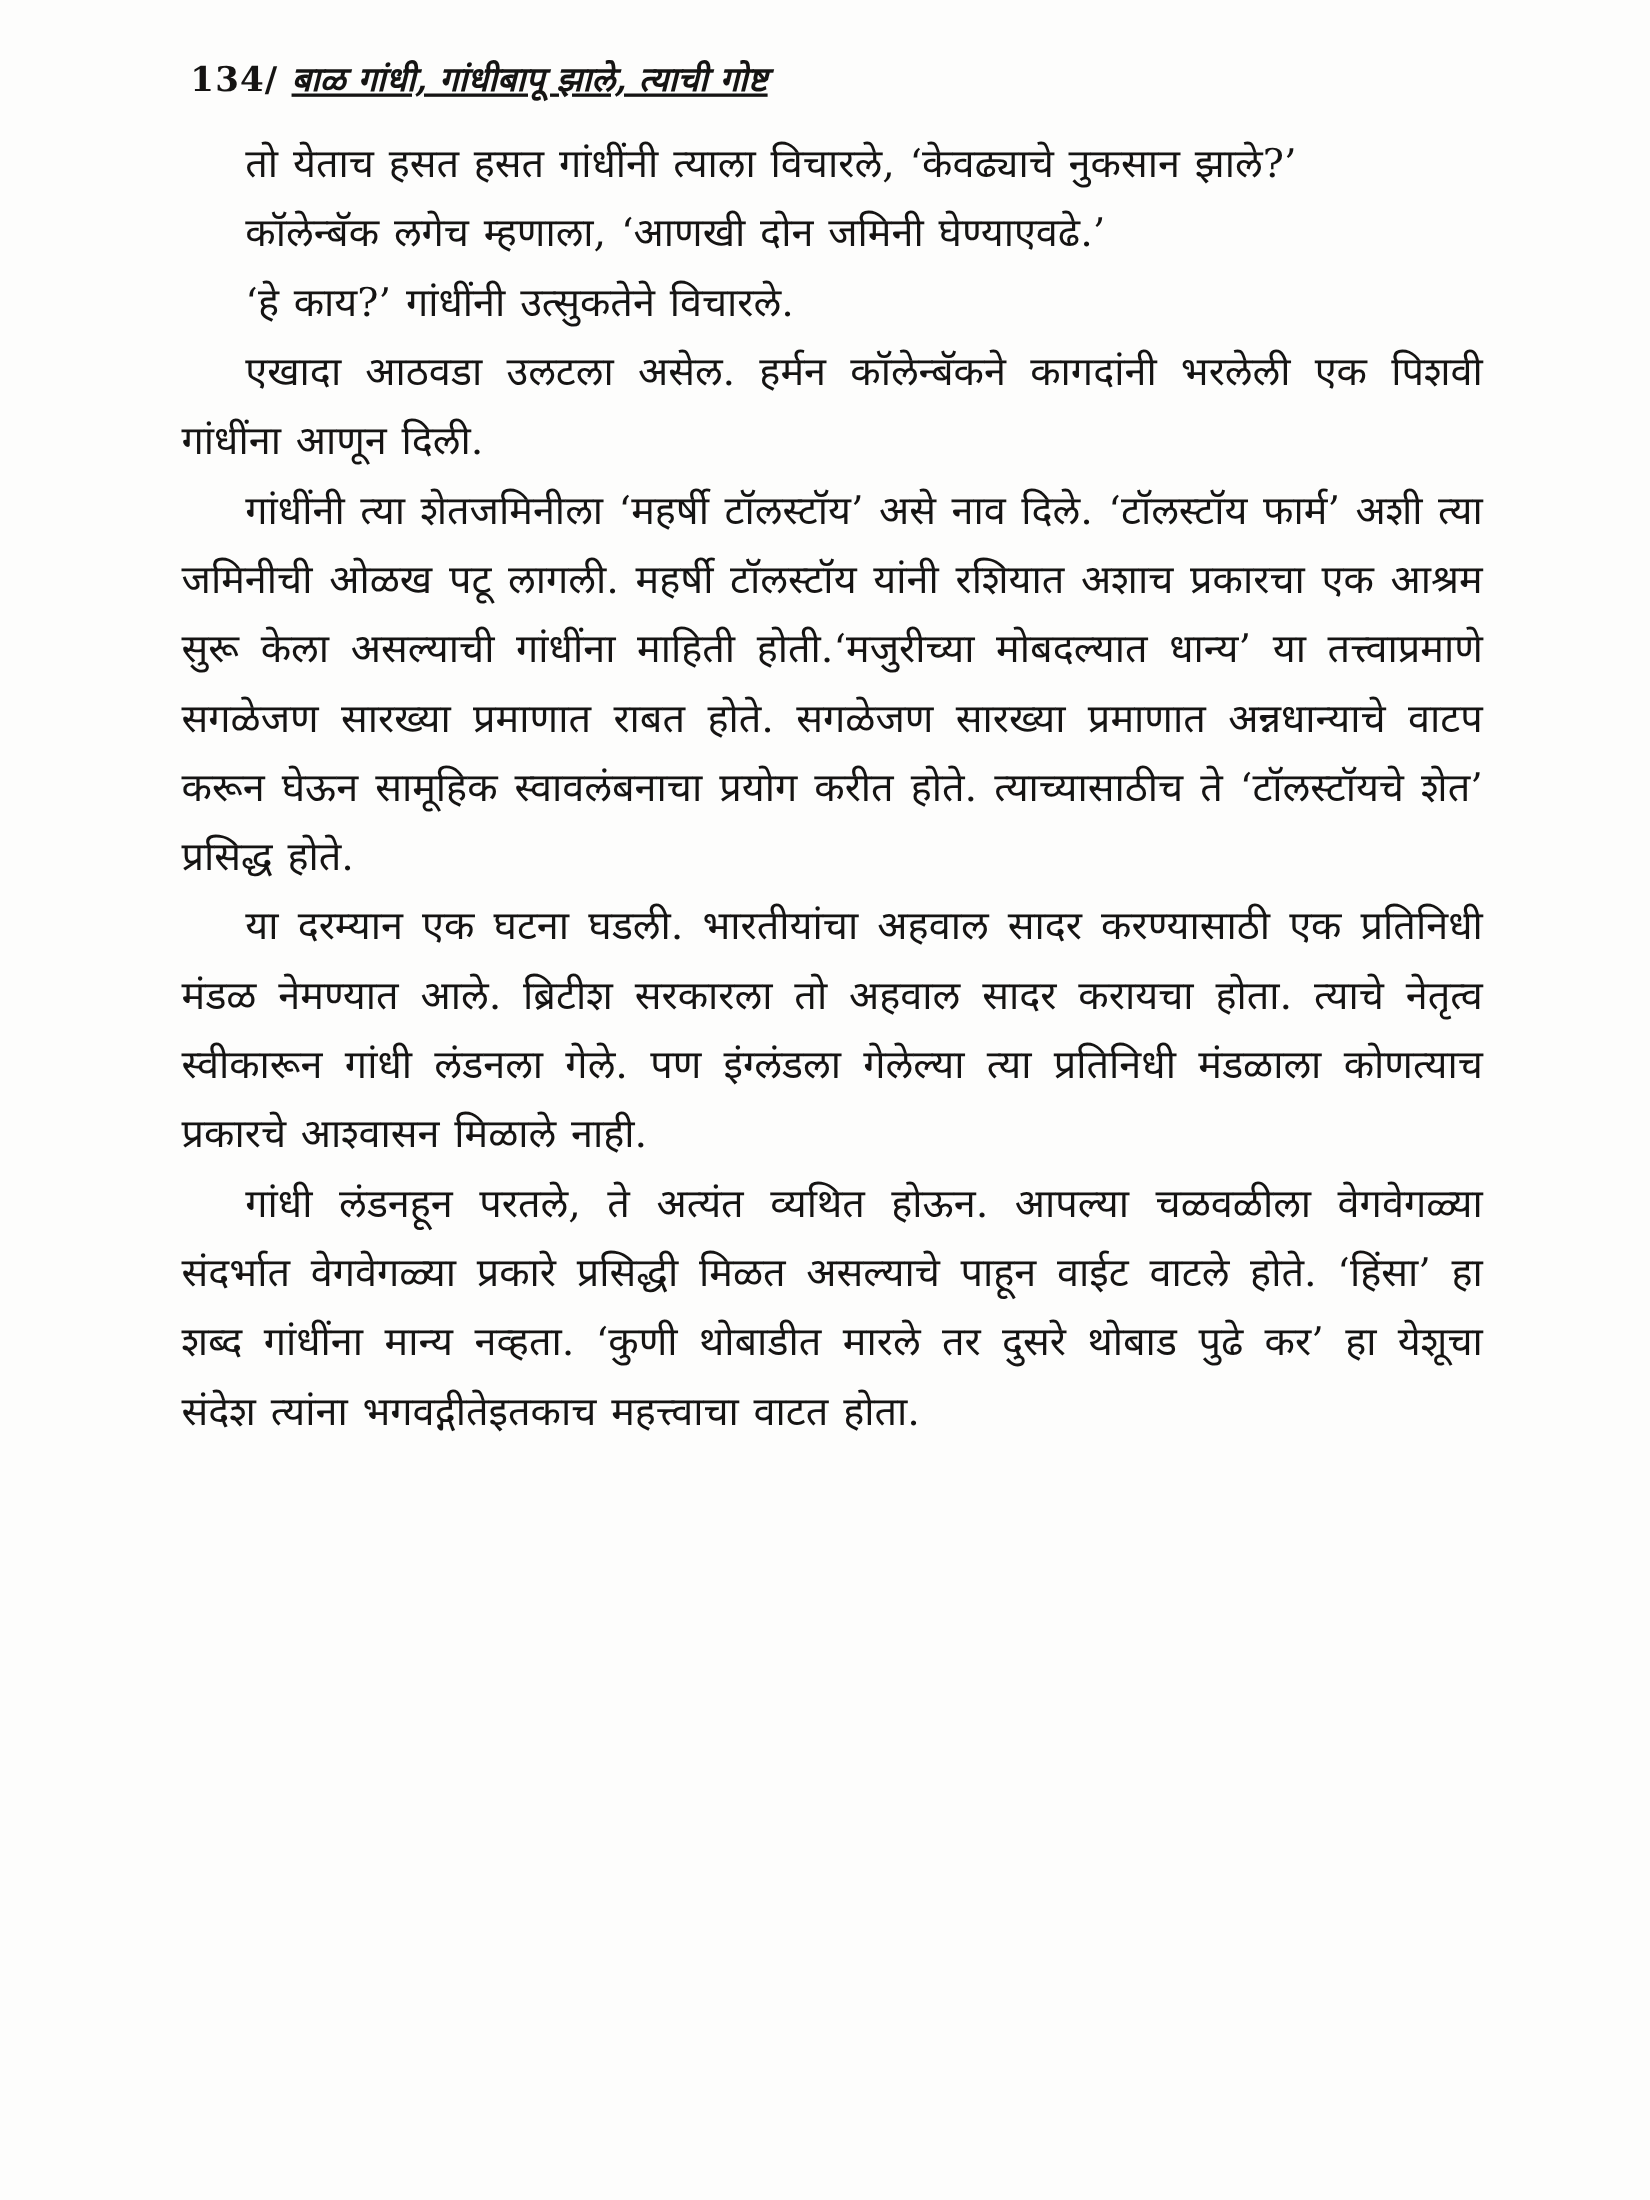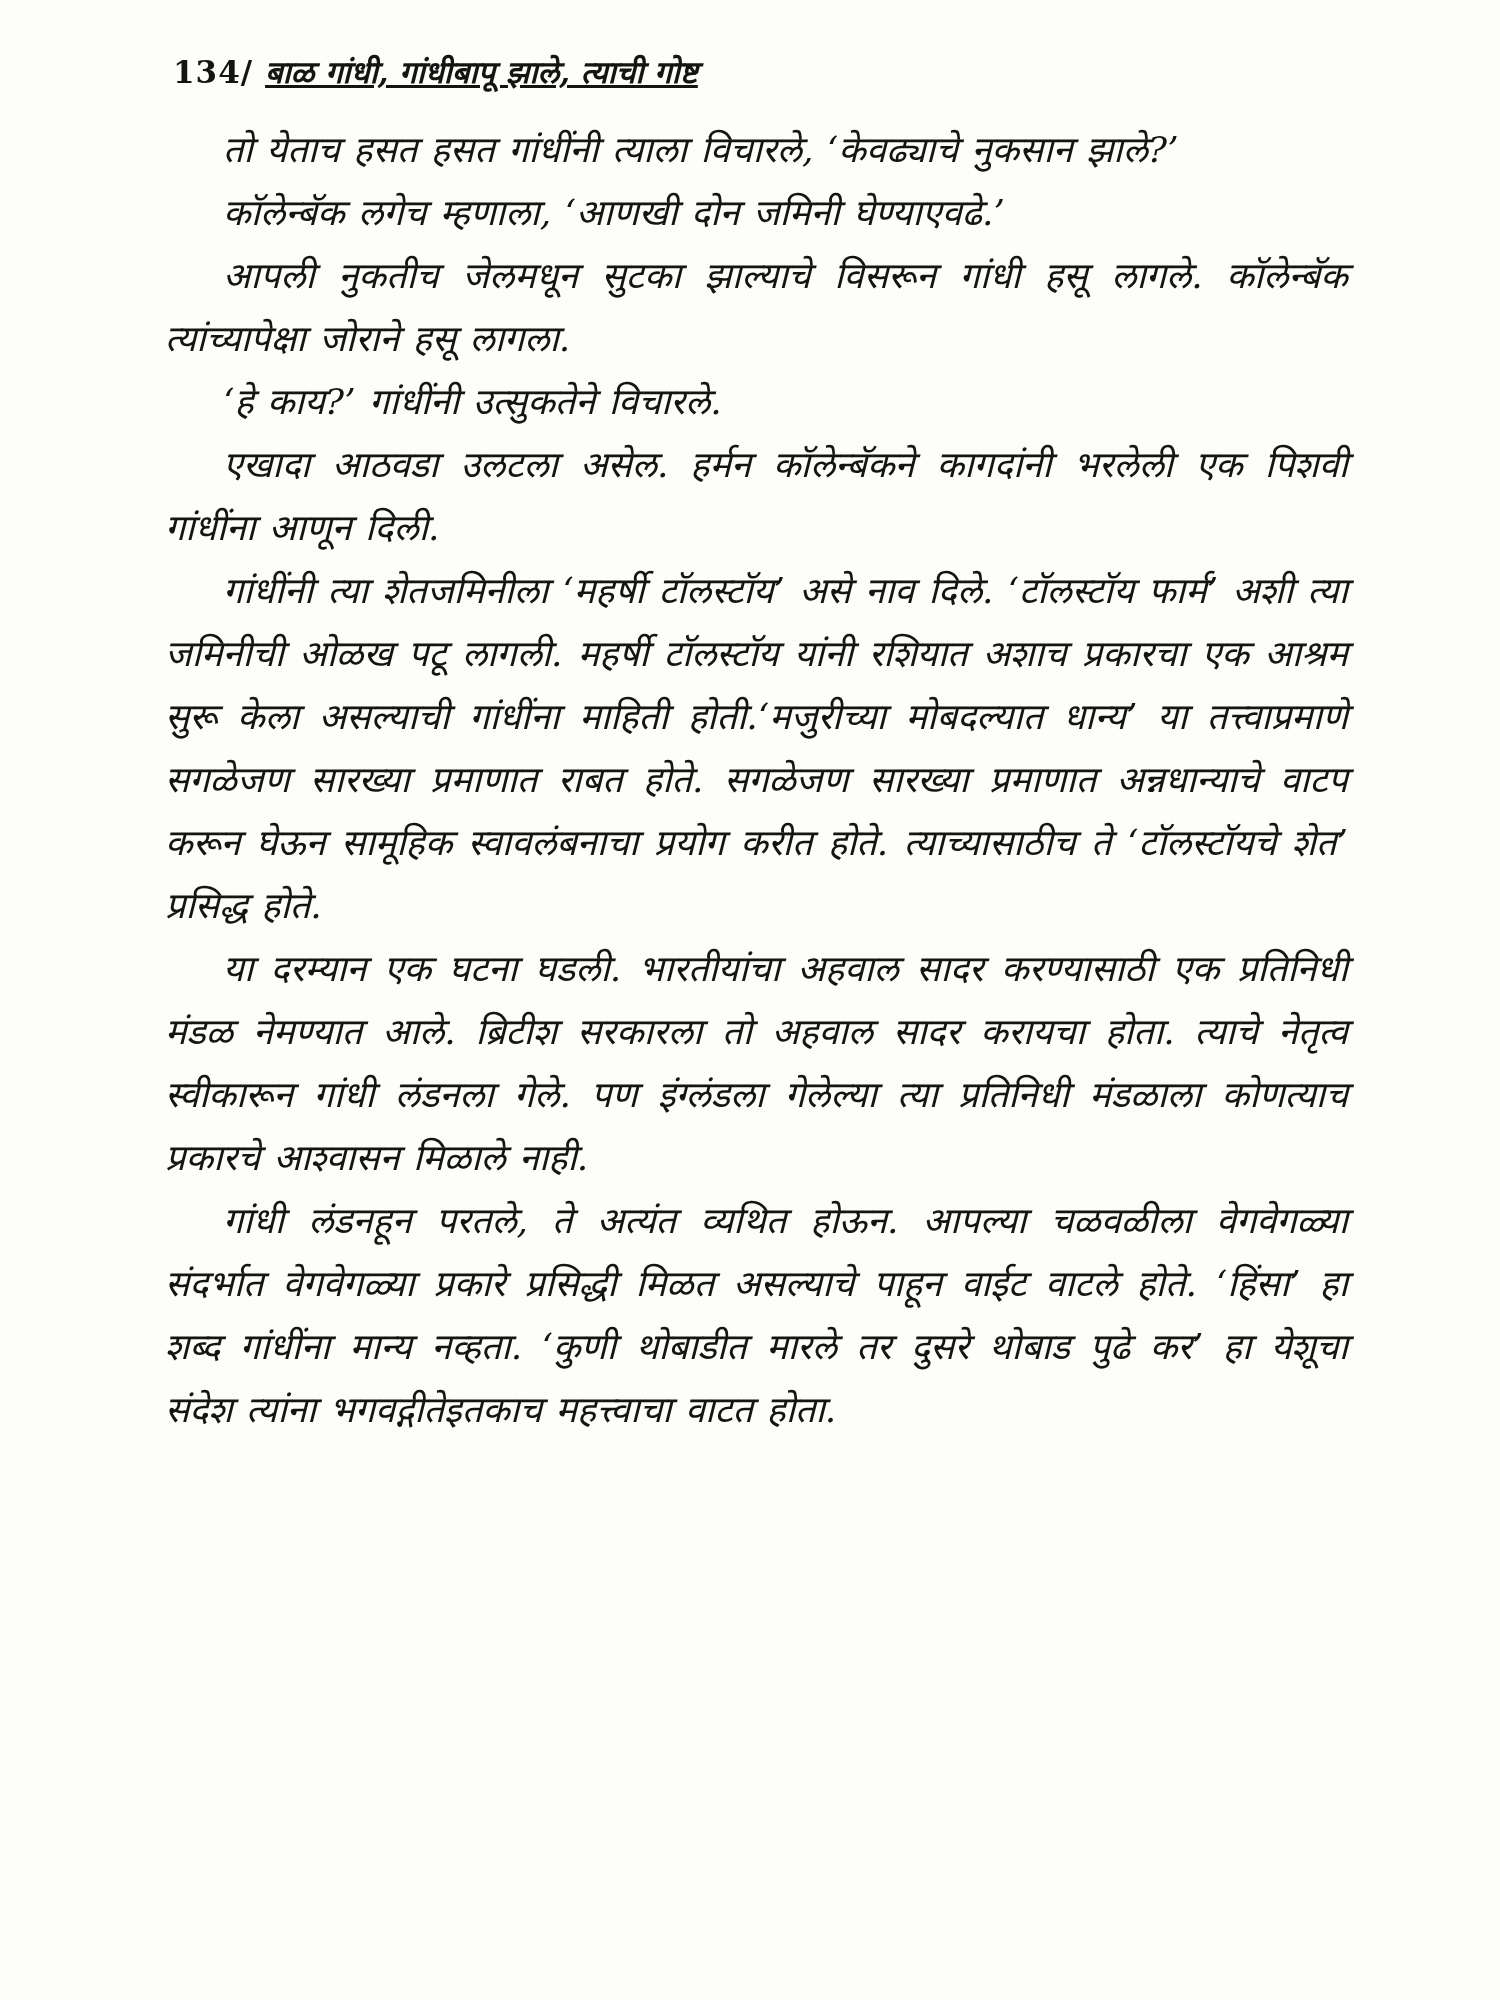--- a/index.html
+++ b/index.html
@@ -38,40 +38,38 @@
   .body-text p {
     margin: 0;
     font-size: 36px;
     line-height: 63px;
     text-align: justify;
     text-justify: inter-word;
     word-spacing: 2px;
   }
   .body-text p.indent {
     text-indent: 58px;
-    font-style: italic;
   }
   .body-text p.no-indent {
     text-indent: 0;
   }
 </style>
 </head>
 <body>
 
 <div class="page">
 
   <div class="running-header">
     <span class="page-number">134/</span>
     <span class="book-title">बाळ गांधी, गांधीबापू झाले, त्याची गोष्ट</span>
   </div>
 
   <div class="body-text">
     <p class="indent">तो येताच हसत हसत गांधींनी त्याला विचारले, ‘केवढ्याचे नुकसान झाले?’</p>
     <p class="indent">कॉलेन्बॅक लगेच म्हणाला, ‘आणखी दोन जमिनी घेण्याएवढे.’</p>
-    <p class="indent">आपली नुकतीच जेलमधून सुटका झाल्याचे विसरून  गांधी हसू लागले. कॉलेन्बॅक त्यांच्यापेक्षा जोराने हसू लागला.</p>
     <p class="indent">‘हे काय?’ गांधींनी उत्सुकतेने विचारले.</p>
     <p class="indent">एखादा आठवडा उलटला असेल. हर्मन कॉलेन्बॅकने कागदांनी भरलेली एक पिशवी गांधींना आणून दिली.</p>
     <p class="indent">गांधींनी त्या शेतजमिनीला ‘महर्षी टॉलस्टॉय’ असे नाव दिले. ‘टॉलस्टॉय फार्म’ अशी त्या जमिनीची ओळख पटू लागली. महर्षी टॉलस्टॉय यांनी रशियात अशाच प्रकारचा एक आश्रम सुरू केला असल्याची गांधींना माहिती होती.‘मजुरीच्या मोबदल्यात धान्य’ या तत्त्वाप्रमाणे सगळेजण सारख्या प्रमाणात राबत होते. सगळेजण सारख्या प्रमाणात अन्नधान्याचे वाटप करून घेऊन सामूहिक स्वावलंबनाचा प्रयोग करीत होते. त्याच्यासाठीच ते ‘टॉलस्टॉयचे शेत’ प्रसिद्ध होते.</p>
     <p class="indent">या दरम्यान एक घटना घडली. भारतीयांचा अहवाल सादर करण्यासाठी एक प्रतिनिधी मंडळ नेमण्यात आले. ब्रिटीश सरकारला तो अहवाल सादर करायचा होता. त्याचे नेतृत्व स्वीकारून गांधी लंडनला गेले. पण इंग्लंडला गेलेल्या त्या प्रतिनिधी मंडळाला कोणत्याच प्रकारचे आश्वासन मिळाले नाही.</p>
     <p class="indent">गांधी लंडनहून परतले, ते अत्यंत व्यथित होऊन. आपल्या चळवळीला वेगवेगळ्या संदर्भात वेगवेगळ्या प्रकारे प्रसिद्धी मिळत असल्याचे पाहून वाईट वाटले होते. ‘हिंसा’ हा शब्द गांधींना मान्य नव्हता. ‘कुणी थोबाडीत मारले तर दुसरे थोबाड पुढे कर’ हा येशूचा संदेश त्यांना भगवद्गीतेइतकाच महत्त्वाचा वाटत होता.</p>
   </div>
 
 </div>
 
 </body></html>

